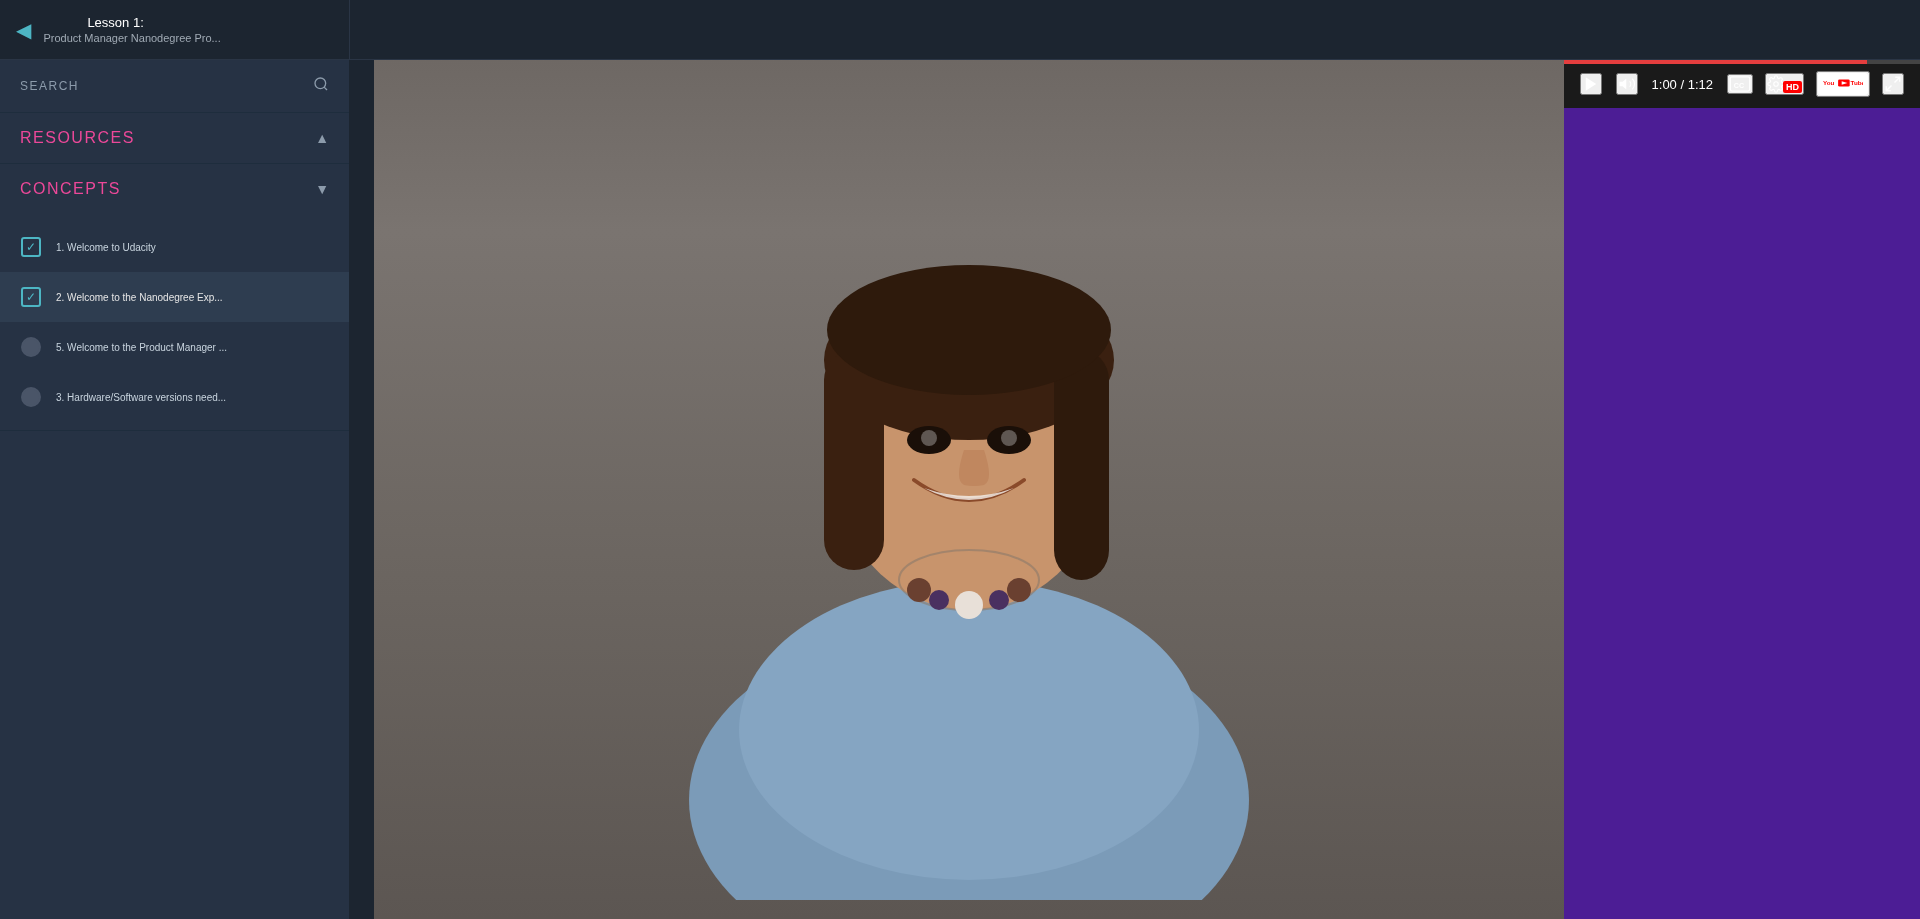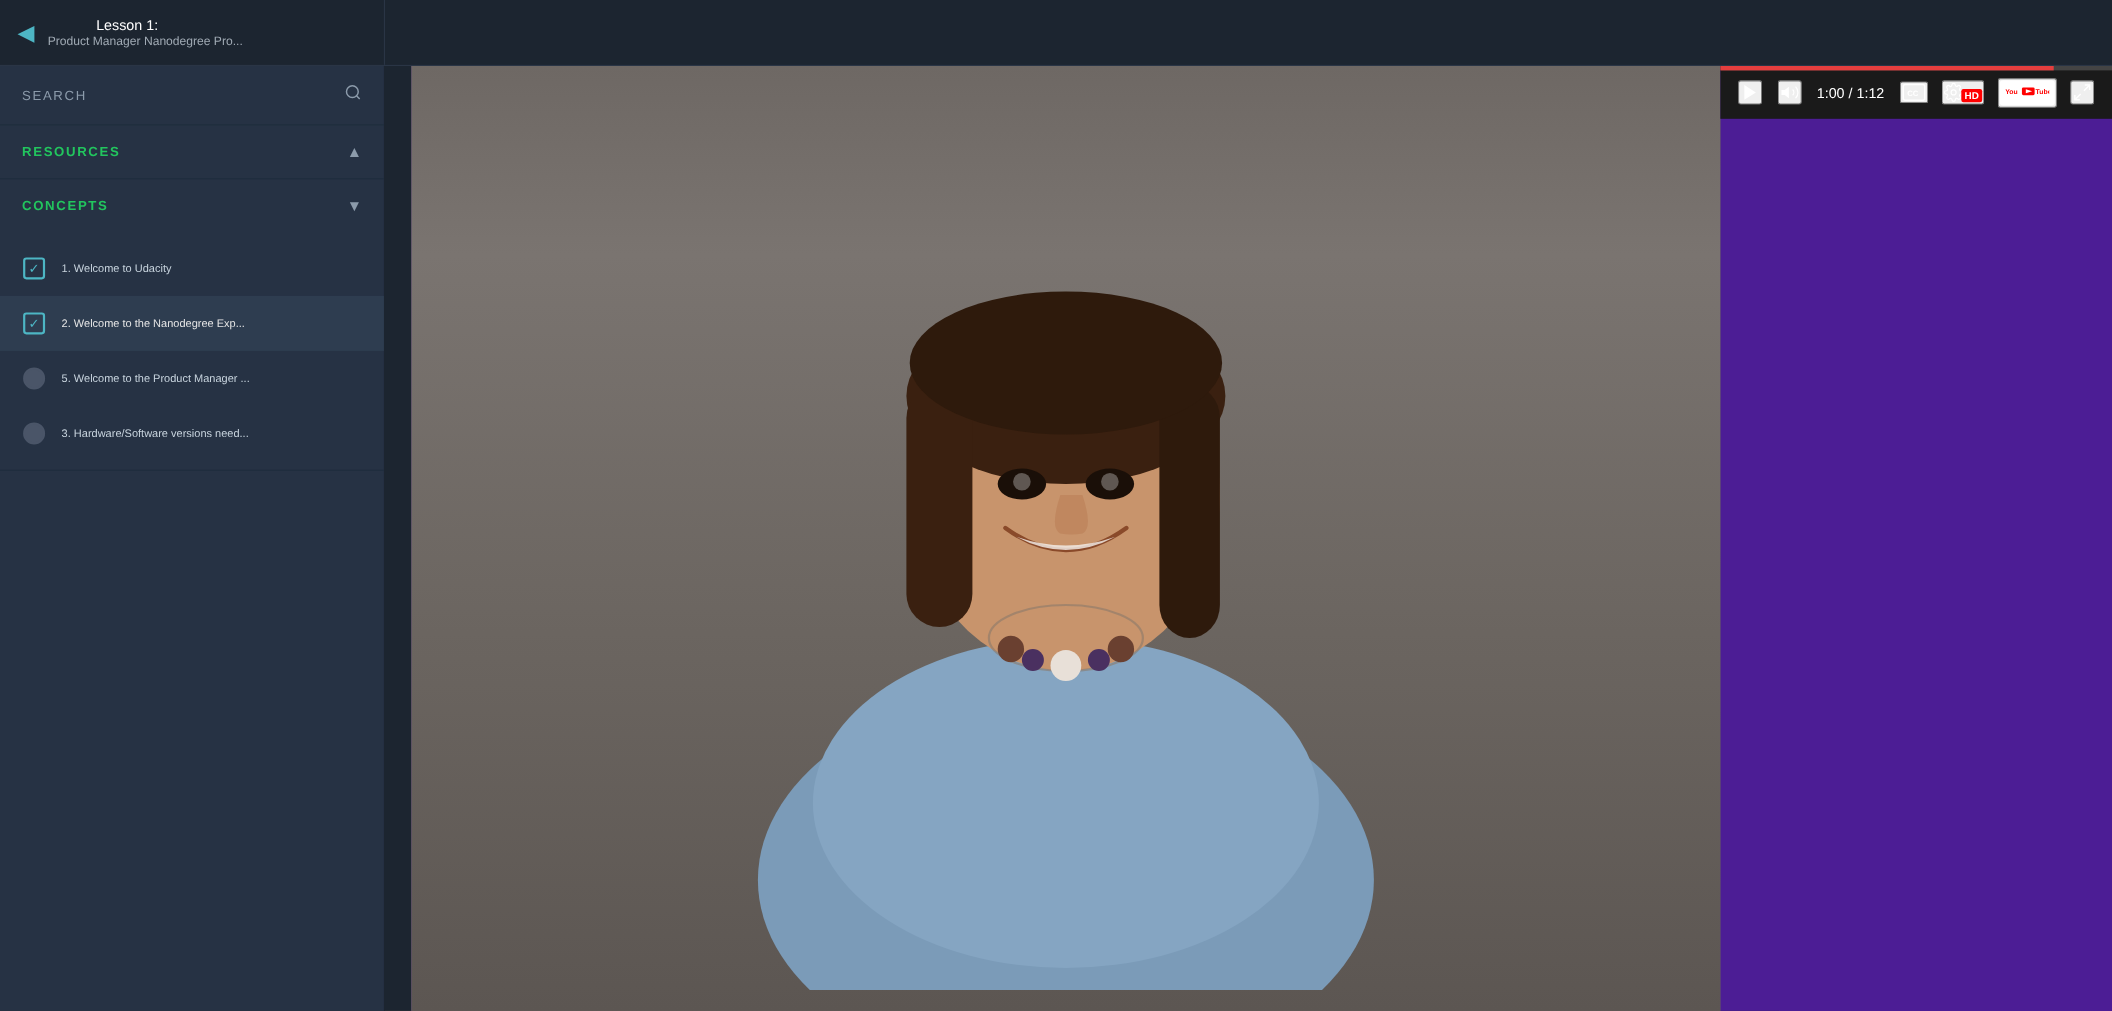--- a/index.html
+++ b/index.html
@@ -86,24 +86,24 @@
     }
 
     .sidebar-section-header {
       display: flex;
       align-items: center;
       justify-content: space-between;
       padding: 16px 20px;
       cursor: pointer;
     }
     .sidebar-section-header .section-label {
-      color: #22c55e;
-      font-size: 12px;
+      color: #ec4899;
+      font-size: 16px;
       letter-spacing: 1.5px;
-      font-weight: 700;
+      font-weight: 400;
     }
     .sidebar-section-header .section-icon {
       color: #8c9bab;
       font-size: 14px;
     }
 
     .search-section {
       display: flex;
       align-items: center;
       justify-content: space-between;

